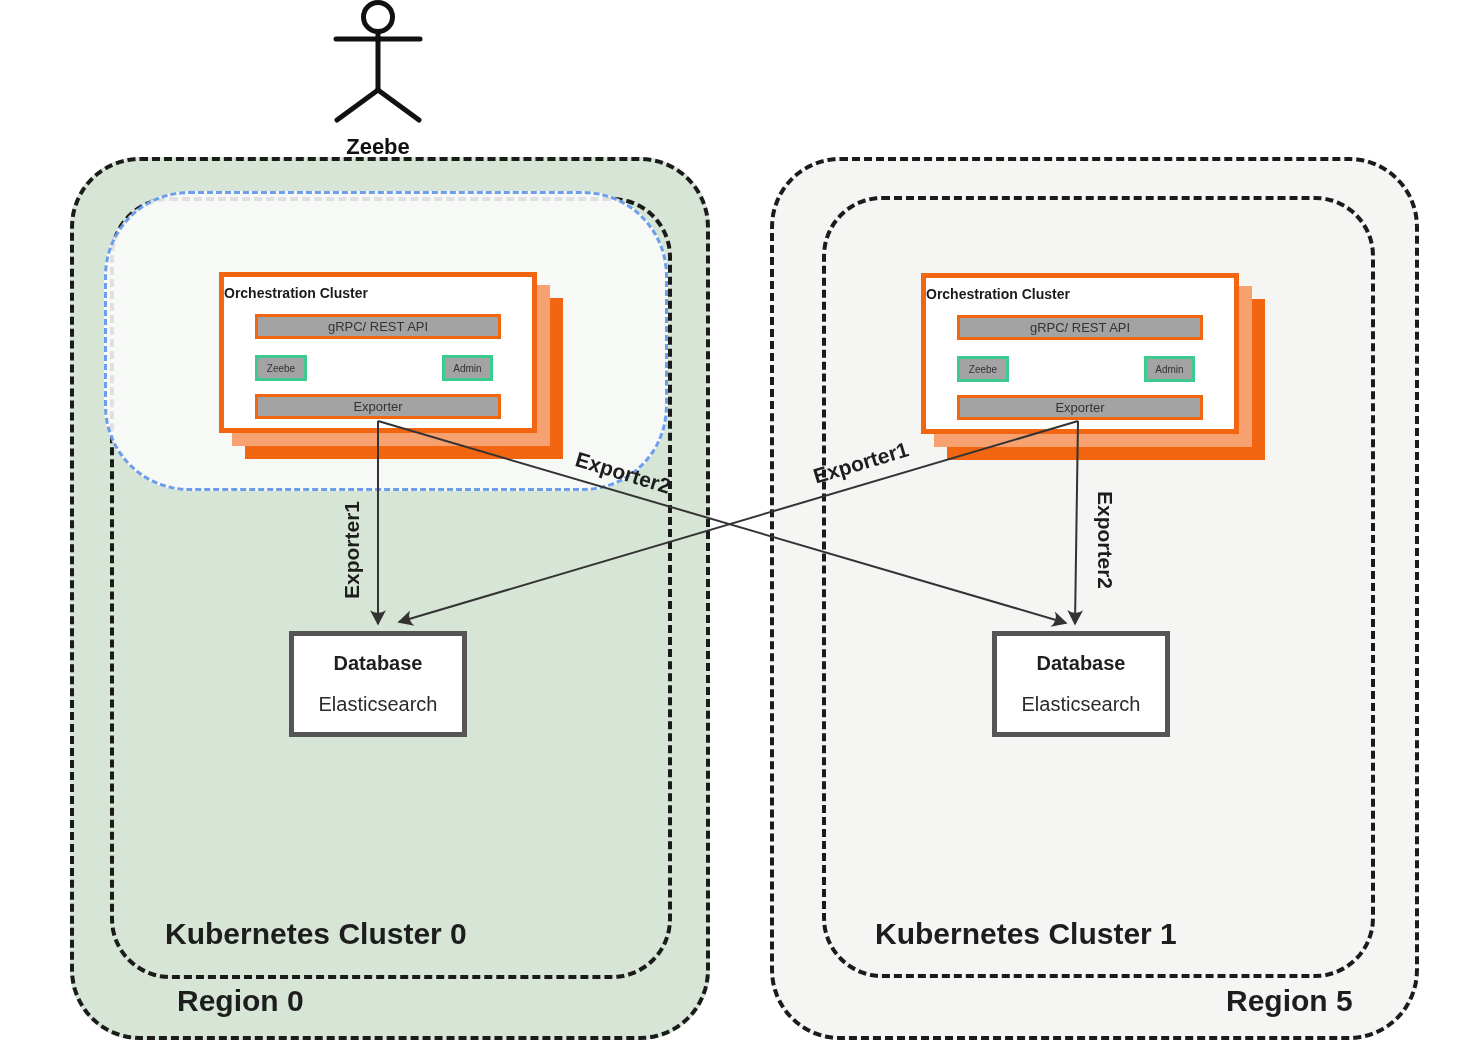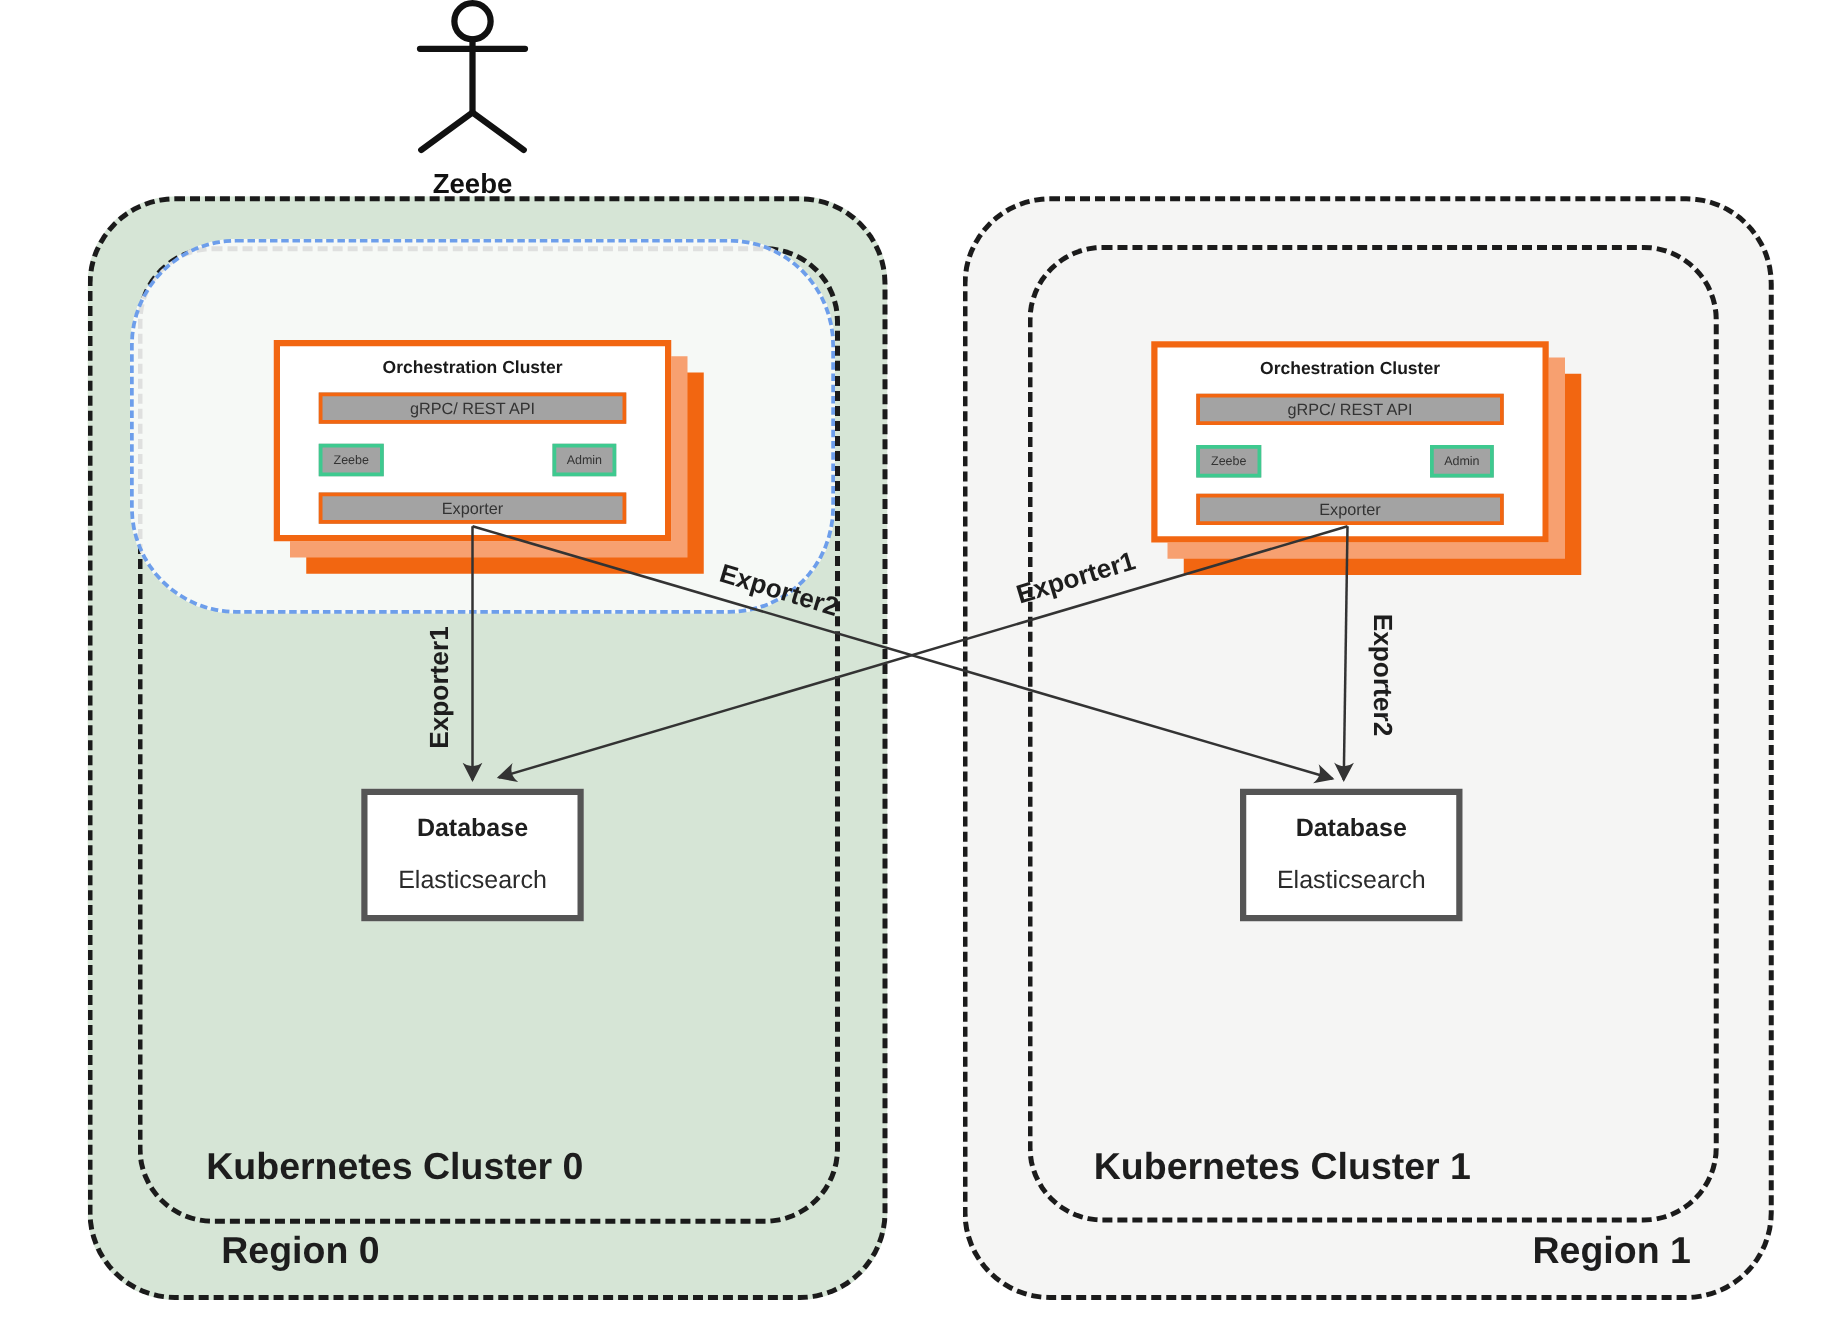--- a/index.html
+++ b/index.html
@@ -63,21 +63,21 @@
   .oc--1 { left: 921px; top: 273px; }
   .oc .layer { position: absolute; width: 318px; height: 161px; }
   .oc .layer--back { left: 26px; top: 26px; background: #F26611; }
   .oc .layer--mid  { left: 13px; top: 13px; background: #F7A070; }
   .oc .front {
     position: absolute; left: 0; top: 0; width: 318px; height: 161px;
     background: #ffffff; border: 5px solid #F26611;
   }
   .oc-title {
     position: absolute; left: 0; right: 0; top: 8px;
-    text-align: center; font-weight: bold; font-size: 14px; color: #1a1a1a;
+    font-weight: bold; font-size: 14px; color: #1a1a1a;
   }
   .oc-box, .oc-chip {
     position: absolute;
     display: flex; align-items: center; justify-content: center;
     background: #a3a3a3; color: #333333;
   }
   .oc-box { border: 3px solid #F26611; }
   .oc-chip { border: 3px solid #3EC98F; }
   .oc-box--api      { left: 31px; top: 37px;  width: 246px; height: 25px; font-size: 13px; }
   .oc-chip--zeebe   { left: 31px; top: 78px;  width: 52px;  height: 26px; font-size: 10px; }
@@ -125,21 +125,21 @@
   <div class="region region--1"></div>
 
   <div class="k8s k8s--0"></div>
   <div class="k8s k8s--1"></div>
 
   <div class="blue-zone"></div>
 
   <div class="cluster-label cluster-label--0">Kubernetes Cluster 0</div>
   <div class="region-label region-label--0">Region 0</div>
   <div class="cluster-label cluster-label--1">Kubernetes Cluster 1</div>
-  <div class="region-label region-label--1">Region 1</div>
+  <div class="region-label region-label--1">Region 5</div>
 
   <div class="oc oc--0">
     <div class="layer layer--back"></div>
     <div class="layer layer--mid"></div>
     <div class="front">
       <div class="oc-title">Orchestration Cluster</div>
       <div class="oc-box oc-box--api">
         <span>gRPC/ REST API</span>
       </div>
       <div class="oc-chip oc-chip--zeebe">

